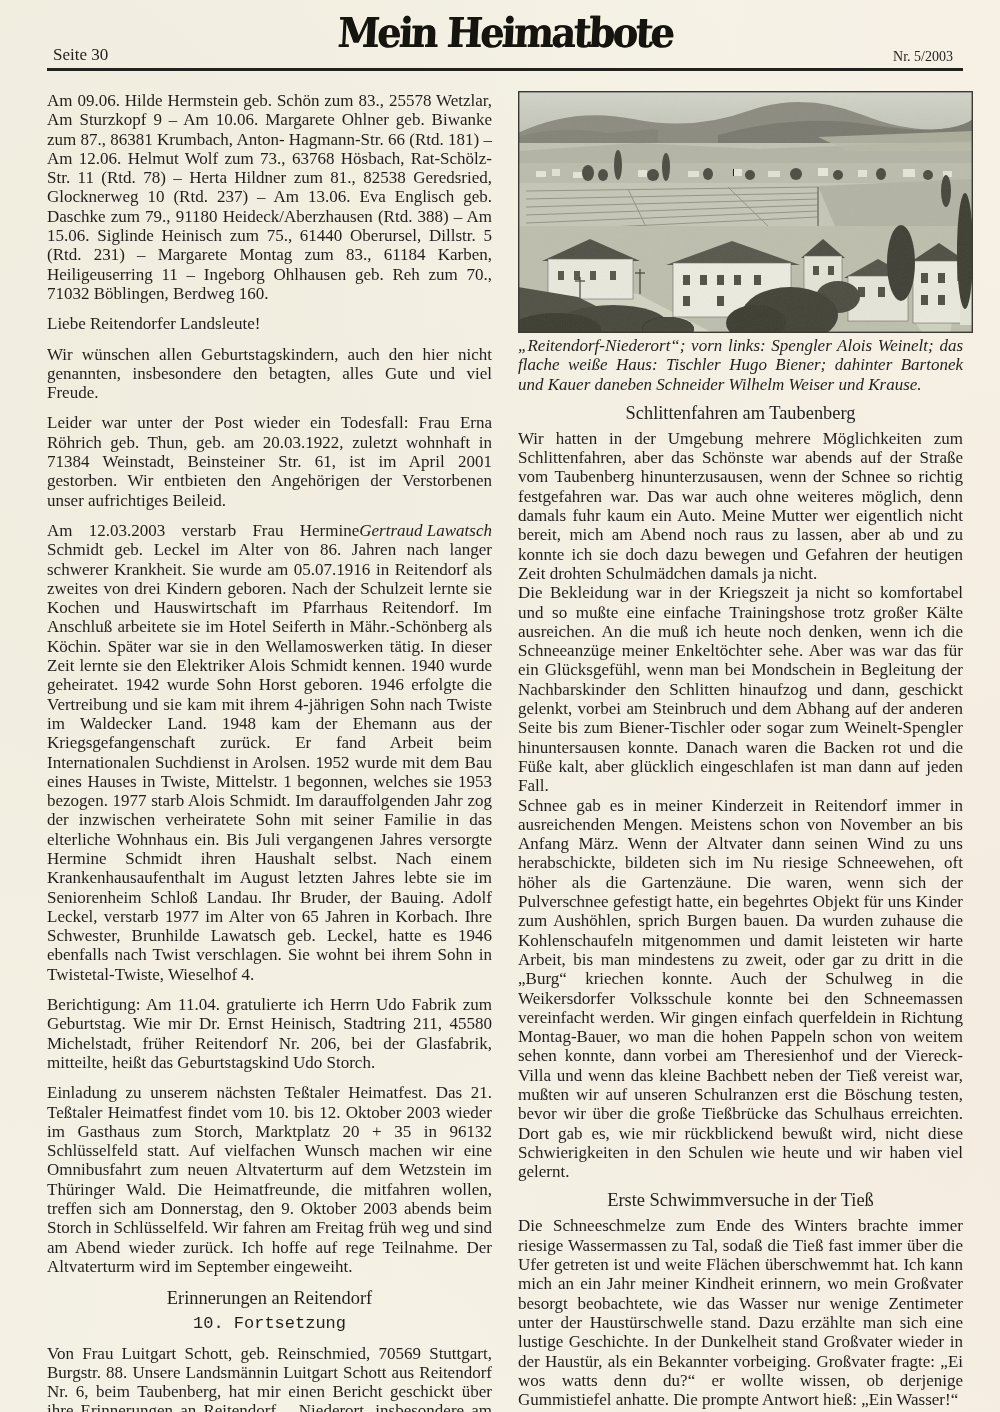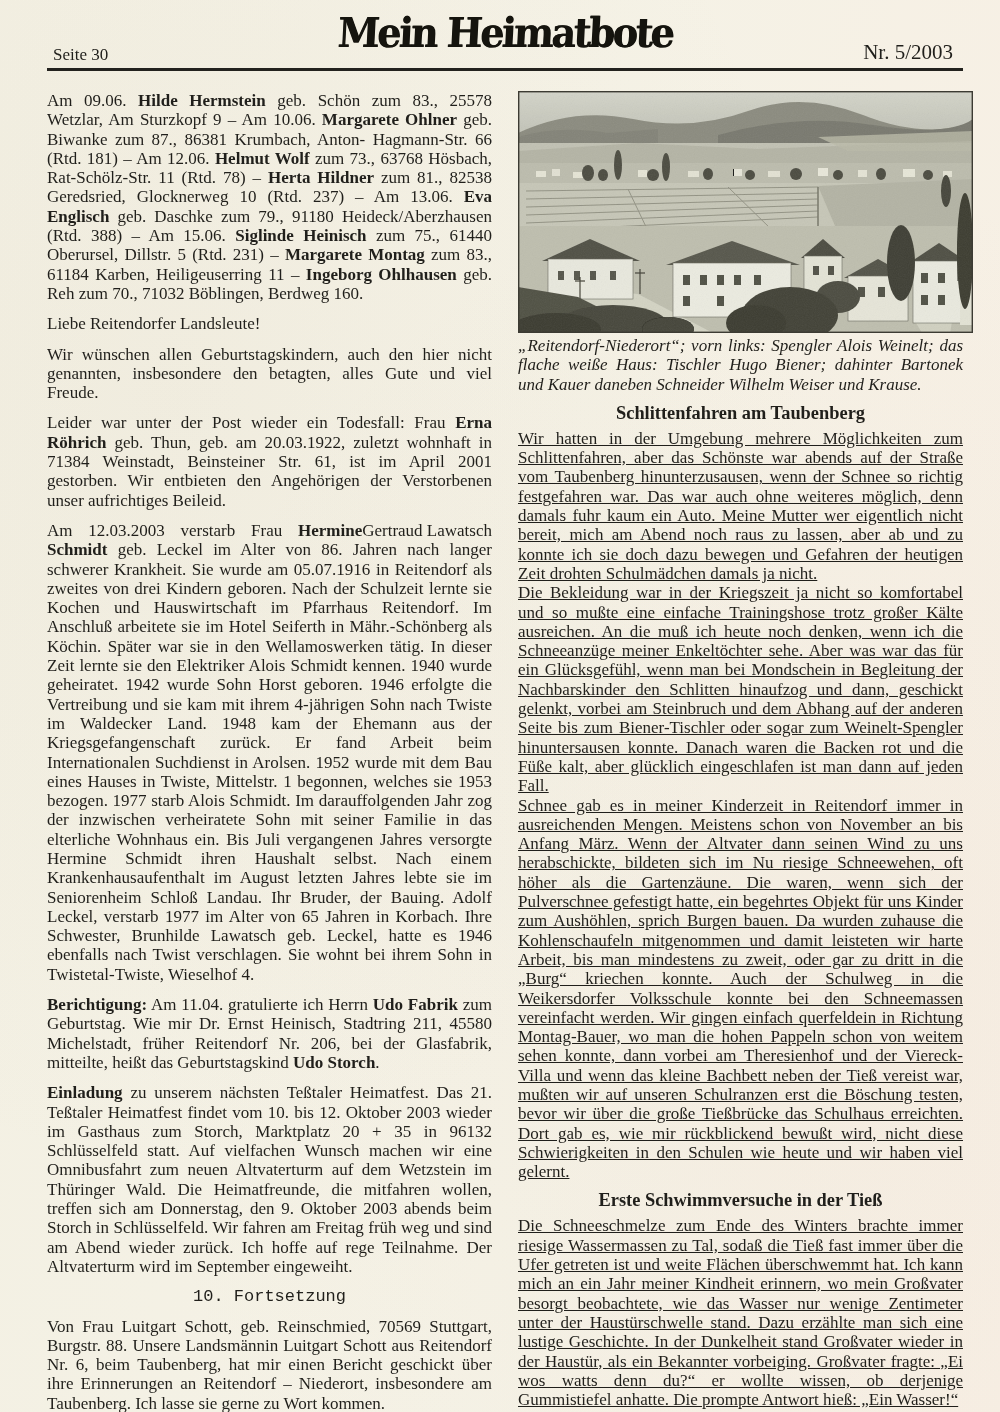--- a/index.html
+++ b/index.html
@@ -13,32 +13,32 @@
   }
   .page{width:1000px;height:1412px;box-sizing:border-box;padding:14px 37px 0 47px;}
   .header{position:relative;height:54px;border-bottom:3px solid #23221e;margin-bottom:20px;}
   .masthead{
     position:absolute;left:0;right:0;top:-4px;text-align:center;
     font-family:"DejaVu Serif",serif;font-weight:bold;font-size:38px;
     letter-spacing:-2.5px;color:#15140e;transform:skewX(-3deg) scaleY(1.08);
     text-shadow:0.6px 0 #15140e;
   }
   .page-label{position:absolute;left:6px;bottom:3px;font-size:17px;}
-  .issue-label{position:absolute;right:10px;bottom:3px;font-size:21px;}
+  .issue-label{position:absolute;right:10px;bottom:3px;font-size:14px;}
   .cols{display:flex;gap:26px;}
   .col{width:445px;font-size:17px;line-height:19.3px;text-align:justify;}
   figure{margin:0 0 3px;}
   svg.photo{display:block;}
   .para{margin:0 0 11px;}
-  .para.tight{margin:0;text-decoration:underline;}
+  .para.tight{margin:0;}
   .caption{font-style:italic;margin:1px 0 8px;}
-  .col-heading{font-weight:bold;text-align:center;font-size:18.4px;line-height:22px;margin:8px 0 5px;text-align-last:center;}
+  .col-heading{font-weight:normal;text-align:center;font-size:18.4px;line-height:22px;margin:8px 0 5px;text-align-last:center;}
   .col-subheading{text-align:center;text-align-last:center;margin:0 0 10px;font-family:Liberation Mono, monospace;}
-  .b{font-weight:bold;}
-  .sig-inline{float:right;}
+  .b{font-weight:normal;}
+  .sig-inline{float:right;font-style:italic;}
 </style>
 </head>
 <body>
 
 <div class="page">
 
   <div class="header">
     <span class="page-label">Seite 30</span>
     <div class="masthead">Mein Heimatbote</div>
     <span class="issue-label">Nr. 5/2003</span>
@@ -47,20 +47,21 @@
   <div class="cols">
 
     <div class="col">
         <p class="para"><span>Am 09.06. </span><span class="b">Hilde Hermstein</span><span> geb. Schön zum 83., 25578 Wetzlar, Am Sturzkopf 9 – Am 10.06. </span><span class="b">Margarete Ohlner</span><span> geb. Biwanke zum 87., 86381 Krumbach, Anton- Hagmann-Str. 66 (Rtd. 181) – Am 12.06. </span><span class="b">Helmut Wolf</span><span> zum 73., 63768 Hösbach, Rat-Schölz-Str. 11 (Rtd. 78) – </span><span class="b">Herta Hildner</span><span> zum 81., 82538 Geredsried, Glocknerweg 10 (Rtd. 237) – Am 13.06. </span><span class="b">Eva Englisch</span><span> geb. Daschke zum 79., 91180 Heideck/Aberzhausen (Rtd. 388) – Am 15.06. </span><span class="b">Siglinde Heinisch</span><span> zum 75., 61440 Oberursel, Dillstr. 5 (Rtd. 231) – </span><span class="b">Margarete Montag</span><span> zum 83., 61184 Karben, Heiligeuserring 11 – </span><span class="b">Ingeborg Ohlhausen</span><span> geb. Reh zum 70., 71032 Böblingen, Berdweg 160.</span></p>
         <p class="para"><span>Liebe Reitendorfer Landsleute!</span></p>
         <p class="para"><span>Wir wünschen allen Geburtstagskindern, auch den hier nicht genannten, insbesondere den betagten, alles Gute und viel Freude.</span></p>
         <p class="para"><span>Leider war unter der Post wieder ein Todesfall: Frau </span><span class="b">Erna Röhrich</span><span> geb. Thun, geb. am 20.03.1922, zuletzt wohnhaft in 71384 Weinstadt, Beinsteiner Str. 61, ist im April 2001 gestorben. Wir entbieten den Angehörigen der Verstorbenen unser aufrichtiges Beileid.</span></p>
         <p class="para"><span class="sig-inline">Gertraud Lawatsch</span><span>Am 12.03.2003 verstarb Frau </span><span class="b">Hermine Schmidt</span><span> geb. Leckel im Alter von 86. Jahren nach langer schwerer Krankheit. Sie wurde am 05.07.1916 in Reitendorf als zweites von drei Kindern geboren. Nach der Schulzeit lernte sie Kochen und Hauswirtschaft im Pfarrhaus Reitendorf. Im Anschluß arbeitete sie im Hotel Seiferth in Mähr.-Schönberg als Köchin. Später war sie in den Wellamoswerken tätig. In dieser Zeit lernte sie den Elektriker Alois Schmidt kennen. 1940 wurde geheiratet. 1942 wurde Sohn Horst geboren. 1946 erfolgte die Vertreibung und sie kam mit ihrem 4-jährigen Sohn nach Twiste im Waldecker Land. 1948 kam der Ehemann aus der Kriegsgefangenschaft zurück. Er fand Arbeit beim Internationalen Suchdienst in Arolsen. 1952 wurde mit dem Bau eines Hauses in Twiste, Mittelstr. 1 begonnen, welches sie 1953 bezogen. 1977 starb Alois Schmidt. Im darauffolgenden Jahr zog der inzwischen verheiratete Sohn mit seiner Familie in das elterliche Wohnhaus ein. Bis Juli vergangenen Jahres versorgte Hermine Schmidt ihren Haushalt selbst. Nach einem Krankenhausaufenthalt im August letzten Jahres lebte sie im Seniorenheim Schloß Landau. Ihr Bruder, der Bauing. Adolf Leckel, verstarb 1977 im Alter von 65 Jahren in Korbach. Ihre Schwester, Brunhilde Lawatsch geb. Leckel, hatte es 1946 ebenfalls nach Twist verschlagen. Sie wohnt bei ihrem Sohn in Twistetal-Twiste, Wieselhof 4. </span></p>
         <p class="para"><span class="b">Berichtigung:</span><span> Am 11.04. gratulierte ich Herrn </span><span class="b">Udo Fabrik</span><span> zum Geburtstag. Wie mir Dr. Ernst Heinisch, Stadtring 211, 45580 Michelstadt, früher Reitendorf Nr. 206, bei der Glasfabrik, mitteilte, heißt das Geburtstagskind </span><span class="b">Udo Storch</span><span>.</span></p>
         <p class="para"><span class="b">Einladung</span><span> zu unserem nächsten Teßtaler Heimatfest. Das 21. Teßtaler Heimatfest findet vom 10. bis 12. Oktober 2003 wieder im Gasthaus zum Storch, Marktplatz 20 + 35 in 96132 Schlüsselfeld statt. Auf vielfachen Wunsch machen wir eine Omnibusfahrt zum neuen Altvaterturm auf dem Wetzstein im Thüringer Wald. Die Heimatfreunde, die mitfahren wollen, treffen sich am Donnerstag, den 9. Oktober 2003 abends beim Storch in Schlüsselfeld. Wir fahren am Freitag früh weg und sind am Abend wieder zurück. Ich hoffe auf rege Teilnahme. Der Altvaterturm wird im September eingeweiht.</span></p>
+        <h3 class="col-heading">Erinnerungen an Reitendorf</h3>
         <div class="col-subheading">10. Fortsetzung</div>
         <p class="para"><span>Von Frau Luitgart Schott, geb. Reinschmied, 70569 Stuttgart, Burgstr. 88. Unsere Landsmännin Luitgart Schott aus Reitendorf Nr. 6, beim  Taubenberg, hat mir einen Bericht geschickt über ihre Erinnerungen an Reitendorf – Niederort, insbesondere am Taubenberg. Ich lasse sie gerne zu Wort kommen.</span></p>
       </div>
 
     <div class="col">
       <figure>
         <svg class="photo" width="455" height="242" viewBox="0 0 455 242" xmlns="http://www.w3.org/2000/svg">
           <defs>
             <filter id="grain" x="0" y="0" width="100%" height="100%">
               <feTurbulence type="fractalNoise" baseFrequency="0.9" numOctaves="2" stitchTiles="stitch"></feTurbulence>

